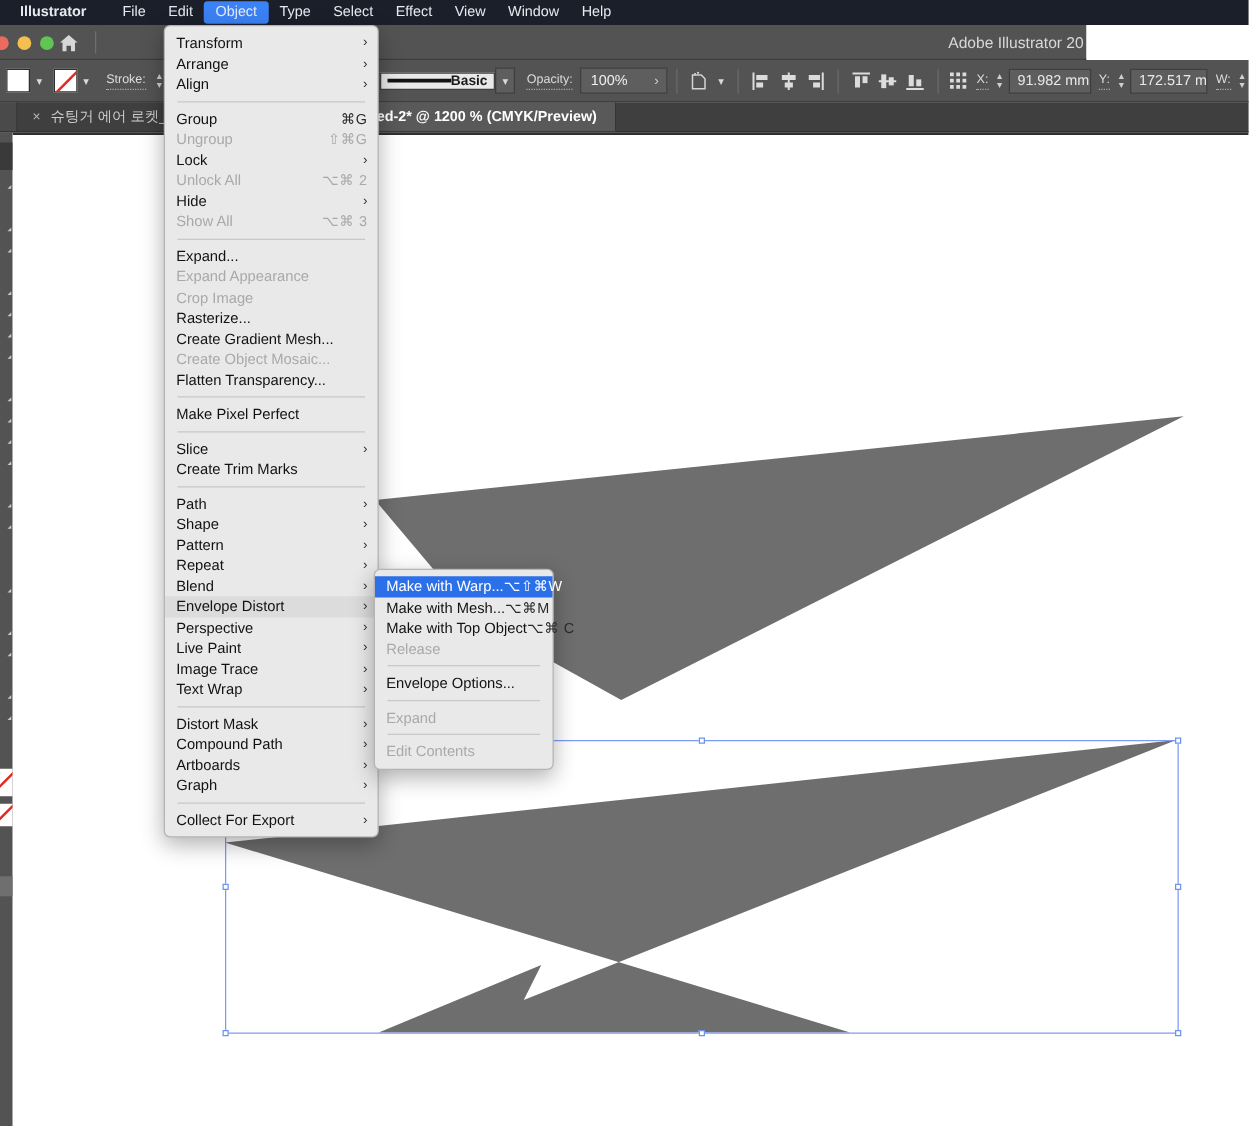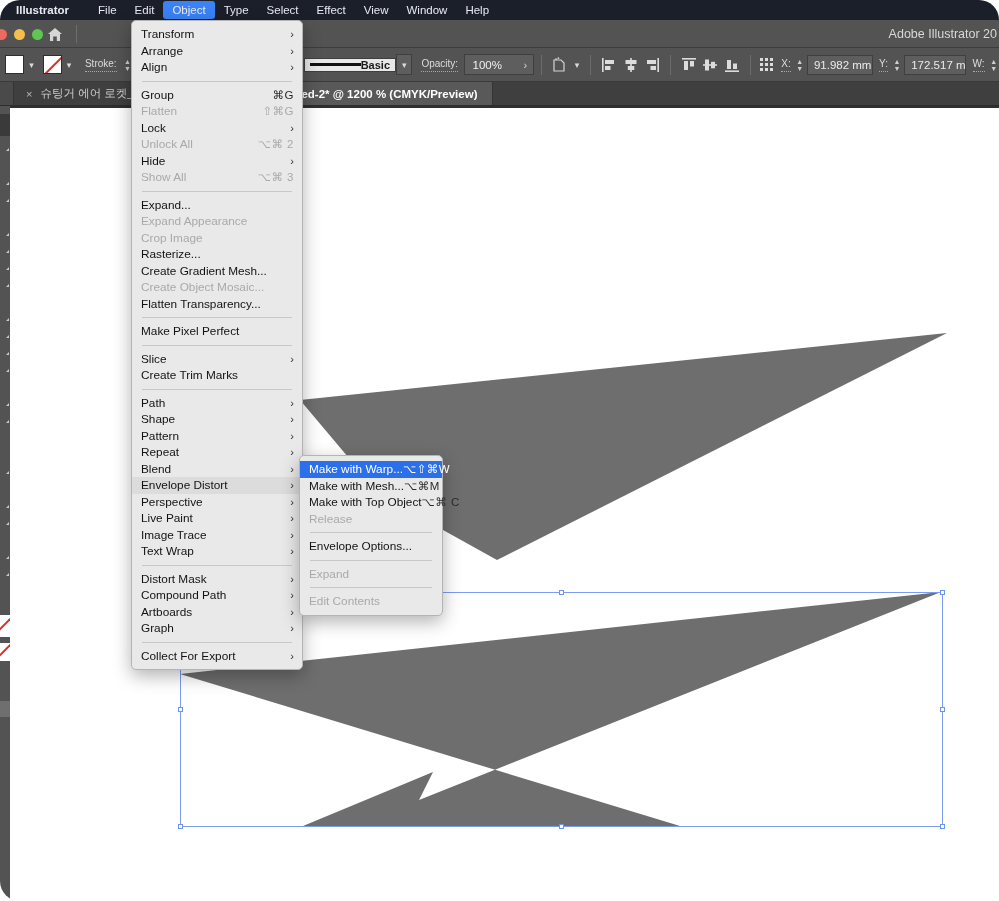--- a/index.html
+++ b/index.html
@@ -7,42 +7,41 @@
     width: 999px; height: 901px;
     overflow: hidden;
     font-family: "Liberation Sans", sans-serif;
     background: #ffffff;
   }
   #app {
     position: relative;
     width: 999px; height: 901px;
     overflow: hidden;
     user-select: none;
-    border-radius: 20px;
   }
 
   
   .macbar {
     position: absolute; top: 0; left: 0; width: 999px; height: 20px;
     background: #1b1f2a;
     display: flex; align-items: center;
     color: #e8eaf0;
     font-size: 11.5px;
     padding-left: 16px;
     z-index: 60;
   }
   .macbar .app-name { font-weight: bold; margin-right: 20px; font-size: 11.5px; }
   .macbar .mi {
     padding: 2px 9px; font-size: 11.5px; border-radius: 3px; line-height: 14px;
   }
   .macbar .mi.active { background: #3b82f6; }
 
   
   .titlebar {
-    position: absolute; top: 20px; left: 0; width: 999px; height: 28px;
+    position: absolute; top: 20px; left: 0; width: 869px; height: 28px;
     background: #535353;
     border-bottom: 1px solid #3d3d3d;
   }
   .traffic { position: absolute; top: 9px; left: -4px; display: flex; gap: 7px; }
   .tl { width: 11px; height: 11px; border-radius: 50%; }
   .tl.red { background: #ec6a5e; }
   .tl.yellow { background: #f5bf4f; }
   .tl.green { background: #61c554; }
   .home-btn {
     position: absolute; top: 5px; left: 44px; width: 22px; height: 18px;
@@ -489,21 +488,21 @@
       <div class="m-item">
         <span class="lbl">Align</span>
         <span class="arw">›</span>
       </div>
       <div class="m-sep"></div>
       <div class="m-item">
         <span class="lbl">Group</span>
         <span class="sc">⌘G</span>
       </div>
       <div class="m-item disabled">
-        <span class="lbl">Flatten</span>
+        <span class="lbl">Ungroup</span>
         <span class="sc">⇧⌘G</span>
       </div>
       <div class="m-item">
         <span class="lbl">Lock</span>
         <span class="arw">›</span>
       </div>
       <div class="m-item disabled">
         <span class="lbl">Unlock All</span>
         <span class="sc">⌥⌘ 2</span>
       </div>

